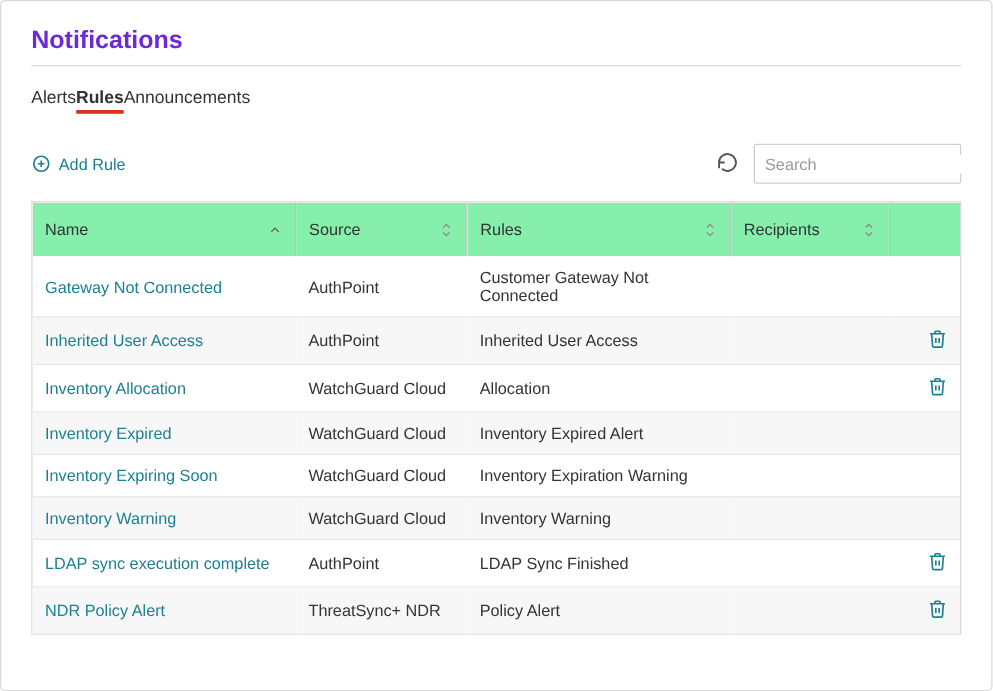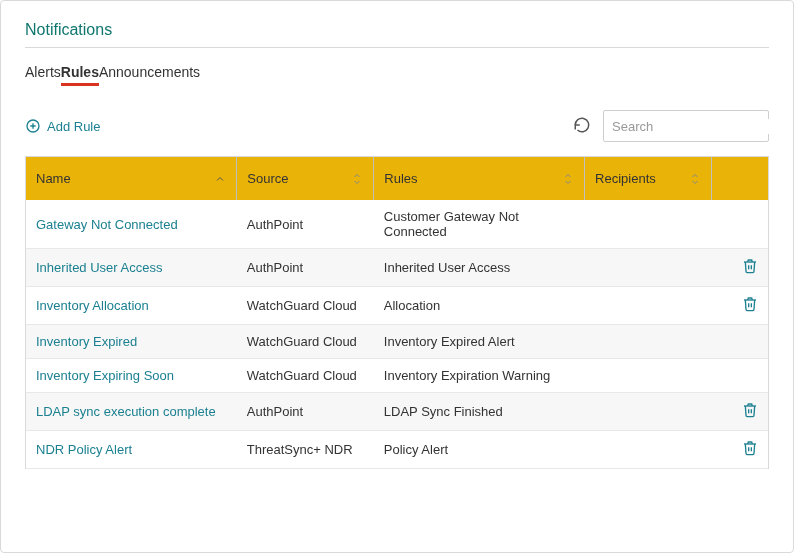--- a/index.html
+++ b/index.html
@@ -9,23 +9,23 @@
     width: 794px;
     height: 553px;
     border: 1px solid #d9d9d9;
     border-radius: 4px;
     color: #333;
     font-size: 13px;
     overflow: hidden;
   }
   .container { padding: 20px 24px 14px 24px; }
   .page-title {
-    font-size: 16px;
-    font-weight: 400;
-    color: #0f766e;
+    font-size: 20px;
+    font-weight: 700;
+    color: #6d28d9;
     margin-bottom: 8px;
   }
   .hr-title { border: none; border-top: 1px solid #d9d9d9; margin-bottom: 16px; }
   .tabs { display: flex; margin-bottom: 24px; }
   .tab {
     font-size: 14px;
     color: #333;
     cursor: pointer;
     padding-bottom: 6px;
     position: relative;
@@ -63,21 +63,21 @@
     flex: 1;
     font-size: 13px;
     color: #666;
   }
   .search-box input::placeholder { color: #999; }
   .search-box svg { stroke: #1c8091; }
 
   .table-wrap { border: 1px solid #d9d9d9; border-bottom: none; }
   table { width: 100%; border-collapse: collapse; }
   thead th {
-    background: #eab308;
+    background: #86efac;
     font-weight: 400;
     font-size: 13px;
     text-align: center;
     padding: 14px 10px;
     border-right: 1px solid #bfbfbf;
     position: relative;
   }
   thead th:last-child { border-right: none; }
   .th-inner { display: flex; align-items: center; justify-content: space-between; }
   .sort-icon { color: #666; display: inline-flex; }
@@ -234,20 +234,27 @@
             <td class="trash-cell"></td>
           </tr>
           <tr>
             <td class="link-cell">Inventory Expiring Soon</td>
             <td>WatchGuard Cloud</td>
             <td>Inventory Expiration Warning</td>
             <td></td>
             <td class="trash-cell"></td>
           </tr>
           <tr>
+            <td class="link-cell">Inventory Warning</td>
+            <td>WatchGuard Cloud</td>
+            <td>Inventory Warning</td>
+            <td></td>
+            <td class="trash-cell"></td>
+          </tr>
+          <tr>
             <td class="link-cell">LDAP sync execution complete</td>
             <td>AuthPoint</td>
             <td>LDAP Sync Finished</td>
             <td></td>
             <td class="trash-cell"><span><svg width="16" height="16" viewBox="0 0 24 24" fill="none" stroke-width="2">
                   <polyline points="3 6 5 6 21 6"></polyline>
                   <path d="M19 6l-1 14a2 2 0 0 1-2 2H8a2 2 0 0 1-2-2L5 6"></path>
                   <path d="M10 11v6M14 11v6"></path>
                   <path d="M9 6V4a1 1 0 0 1 1-1h4a1 1 0 0 1 1 1v2"></path>
                 </svg></span></td>

